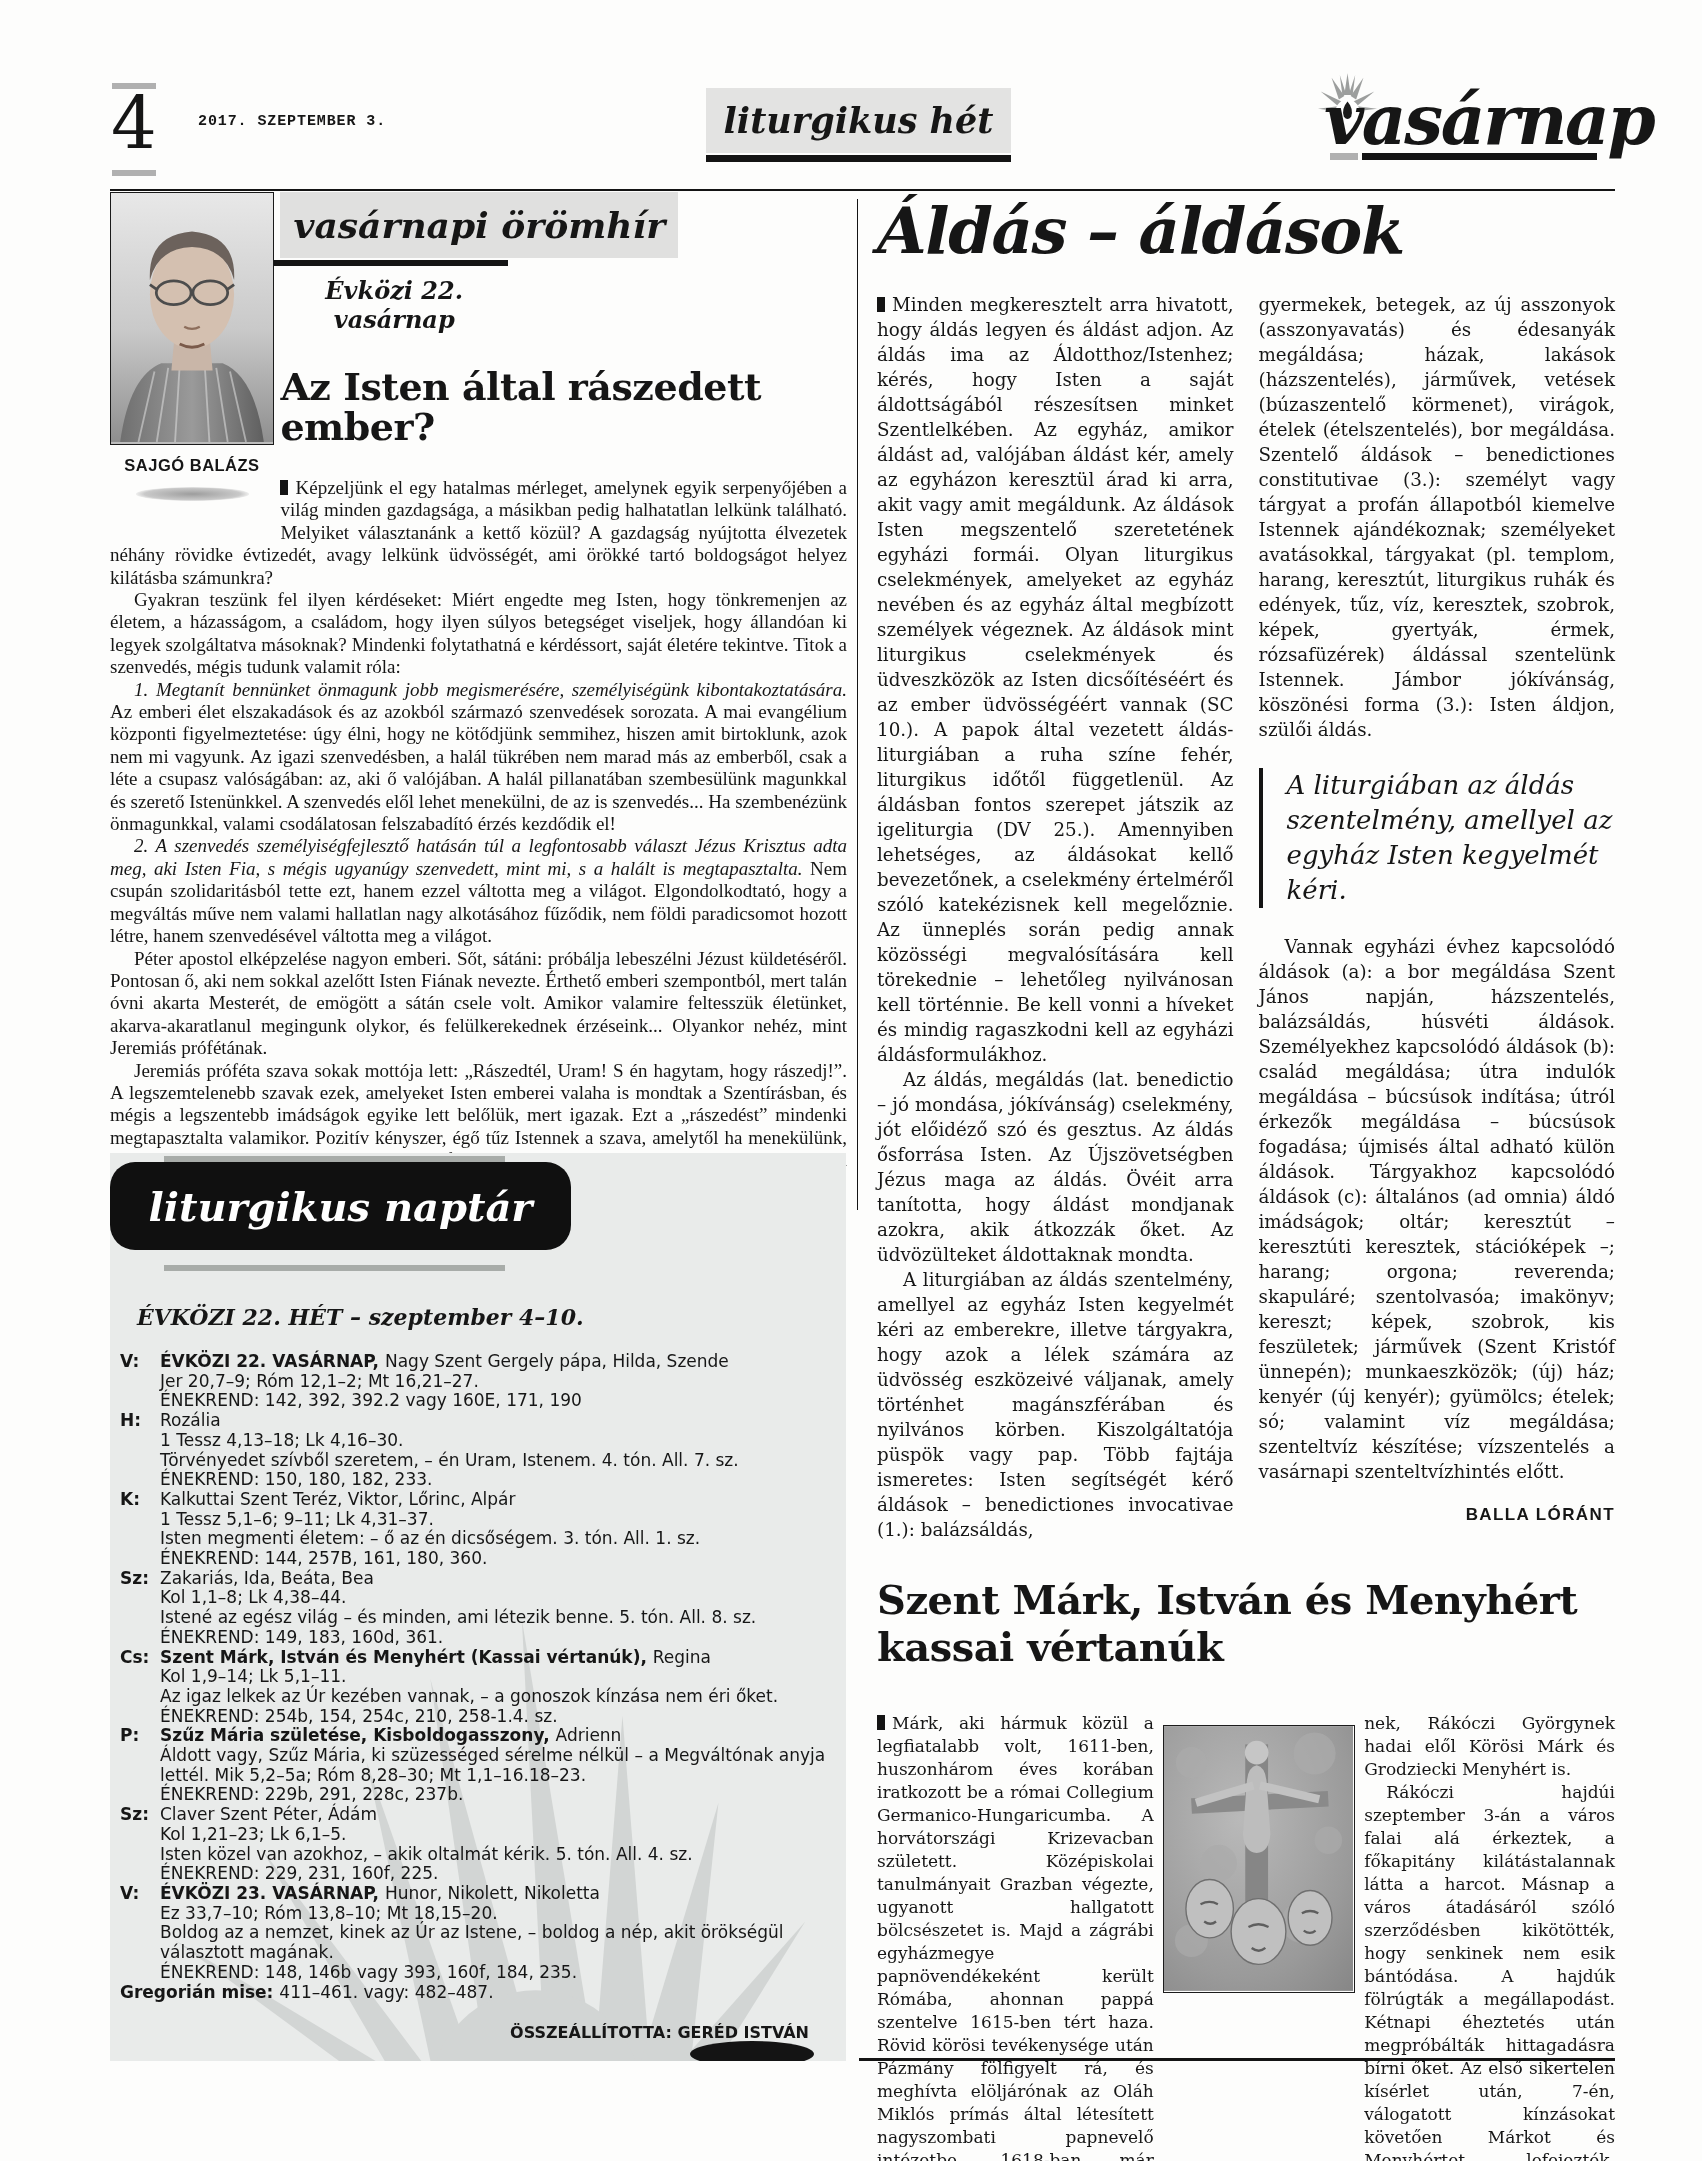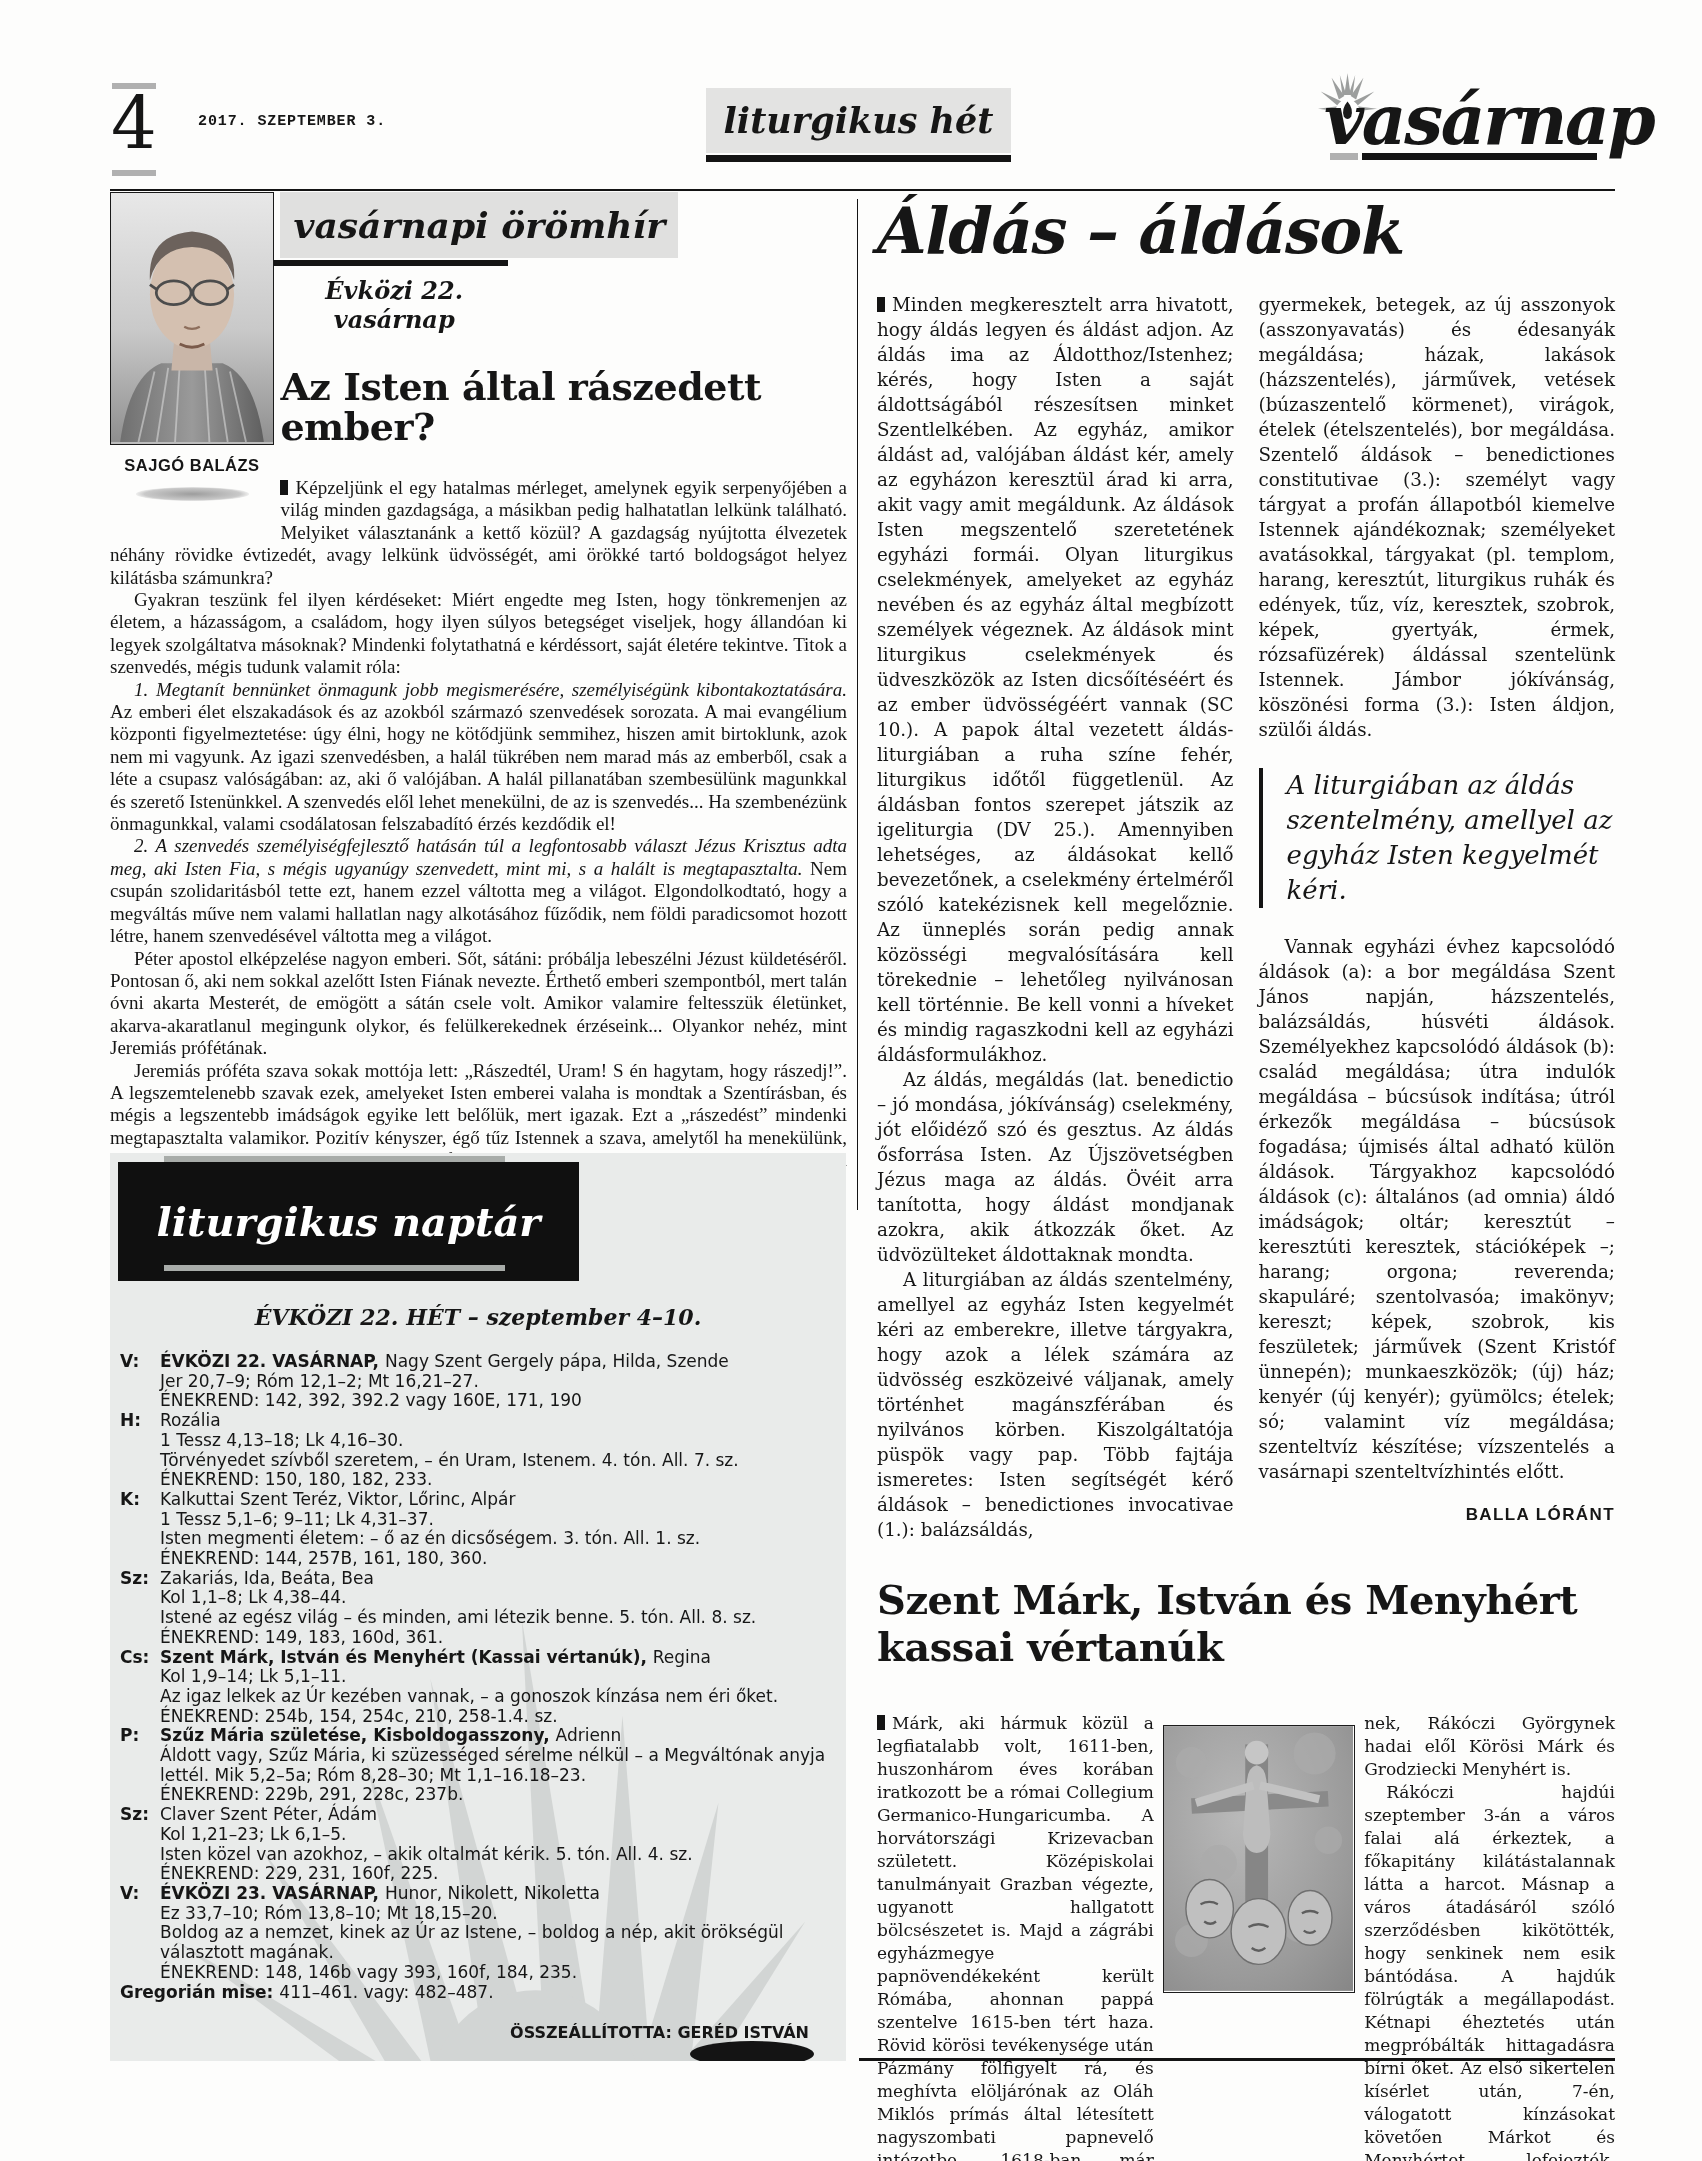--- a/index.html
+++ b/index.html
@@ -30,25 +30,25 @@
   #gospel-title{font-family:"DejaVu Serif",serif;font-weight:700;font-size:38px;line-height:1.05;margin-top:33px;letter-spacing:-0.5px;}
   .gospel-p{font-family:"Liberation Serif",serif;font-size:19px;line-height:22.4px;text-align:justify;margin:0;text-indent:24px;}
   .gospel-p.first{margin-top:30px;text-indent:0;}
   .marker{display:inline-block;width:7.8px;height:15.6px;background:#141414;margin-right:7.3px;vertical-align:-1.4px;}
   .ital{font-style:italic;}
 
   
   #naptar{left:110px;top:1153px;width:736px;height:908px;background:#e9ebea;position:absolute;overflow:hidden;}
   #naptar-burst{position:absolute;left:0;top:412px;width:736px;height:496px;}
   #naptar-graybar-top{position:absolute;left:54px;top:2.7px;width:341px;height:6.4px;background:#a8aca9;}
-  #naptar-titlebox{position:absolute;left:8px;top:9.2px;width:461px;height:119px;background:#101010;display:flex;align-items:center;justify-content:center;}
+  #naptar-titlebox{position:absolute;left:0px;top:9.2px;width:461px;height:88px;background:#101010;display:flex;align-items:center;justify-content:center;border-radius:25px;}
   #naptar-titlebox span{color:#fff;font-family:"DejaVu Serif",serif;font-style:italic;font-weight:700;font-size:40px;}
   #naptar-graybar-bot{position:absolute;left:54px;top:112px;width:341px;height:6.4px;background:#a8aca9;}
-  #naptar-week{position:absolute;left:0;top:151px;width:100%;text-align:center;
-      font-family:"DejaVu Serif",serif;font-style:italic;font-weight:700;font-size:22px;}
+  #naptar-week{position:absolute;left:0;top:151px;width:100%;text-align:left;
+      font-family:"DejaVu Serif",serif;font-style:italic;font-weight:700;font-size:22px;padding-left:27px;}
   #naptar-days{position:absolute;left:10px;top:199px;width:714px;font-family:"DejaVu Sans",sans-serif;font-size:17px;line-height:19.7px;}
   .cal-row{display:flex;}
   .cal-label{width:40px;font-weight:700;flex:none;}
   .cal-body{flex:1;}
   .cal-b{font-weight:700;}
   #naptar-credit{position:absolute;right:37px;bottom:19px;font-family:"DejaVu Sans",sans-serif;font-weight:700;font-size:16px;}
   #naptar-ellipse{position:absolute;right:32px;bottom:-6.4px;width:124px;height:26px;background:#141414;border-radius:50%;}
 
   
   #v-rule{left:857px;top:199px;width:1.4px;height:1011px;background:#141414;position:absolute;}

